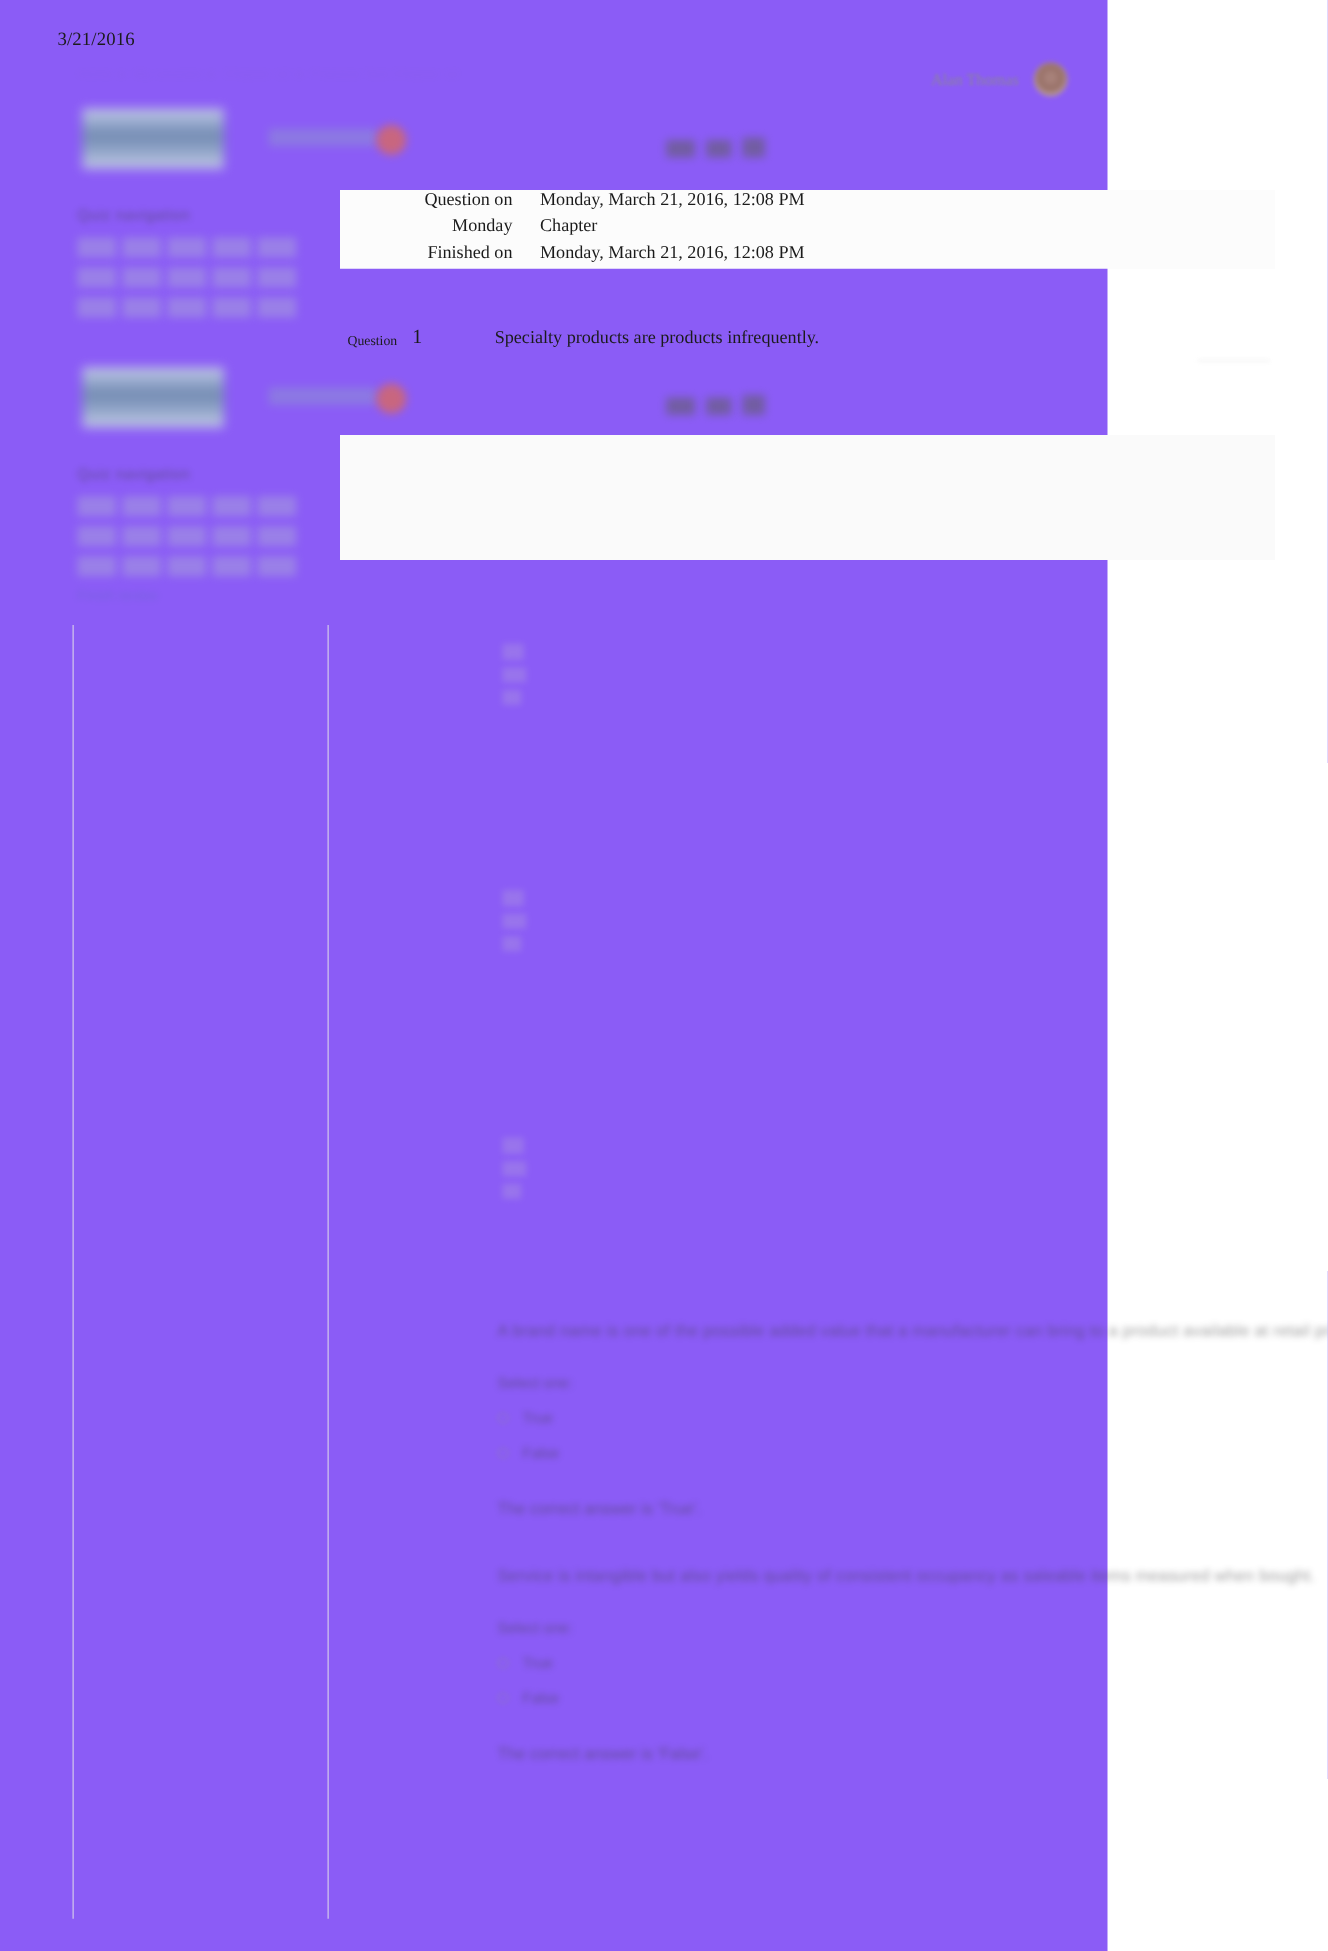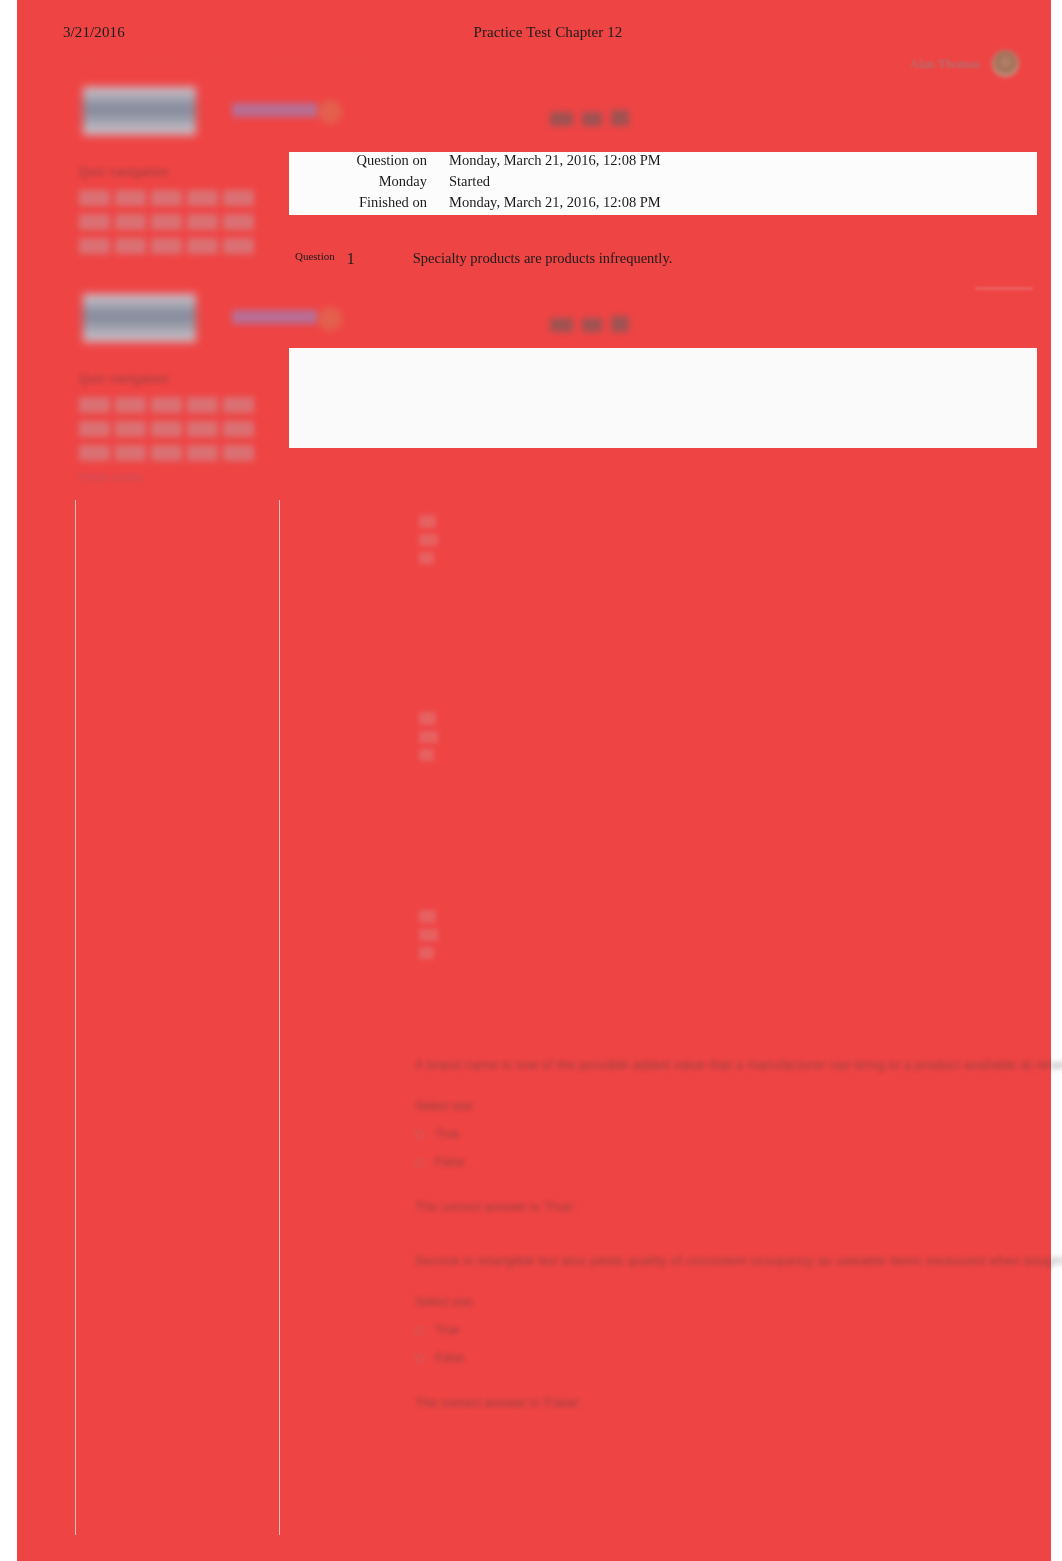--- a/index.html
+++ b/index.html
@@ -7,24 +7,23 @@
   html, body {
     width: 1062px;
     height: 1561px;
     background: #ffffff;
     font-family: "Liberation Serif", serif;
     overflow: hidden;
   }
 
   .page {
     position: relative;
-    width: 1034px;
+    width: 886px;
     height: 1561px;
-    background: #ef4444;
-    margin-left: 17px;
+    background: #8b5cf6;
   }
 
   
   .print-header {
     position: absolute;
     top: 24px;
     left: 0;
     width: 1062px;
     height: 20px;
   }
@@ -193,23 +192,23 @@
     width: 160px;
     text-align: right;
     padding-right: 22px;
     font-size: 14.5px;
   }
   .sum-value { font-size: 14.5px; }
 
   .q-row {
     position: absolute;
     left: 278px;
-    top: 250px;
+    top: 261px;
     display: flex;
-    align-items: flex-start;
+    align-items: flex-end;
   }
   .q-word { font-size: 11px; color: #1b1b1b; }
   .q-num  { font-size: 16px; color: #1b1b1b; margin-left: 12px; }
   .q-text { font-size: 14.5px; color: #1b1b1b; margin-left: 58px; }
 
   .hr-faint {
     position: absolute;
     background: #d9d9d9;
     filter: blur(1.6px);
     opacity: .55;
@@ -257,21 +256,20 @@
     margin-bottom: 6px;
   }
 </style>
 </head>
 <body>
 
 <div class="page">
 
   <div class="print-header">
     <div class="print-date">3/21/2016</div>
-    <div class="print-title">Practice Test Chapter 12</div>
   </div>
 
   <div class="breadcrumb blur-faint">Home ► My courses ► Chapter 12 ► Practice Test Chapter 12</div>
 
   <div class="user-area">
     <div class="user-name">Alan Thomas</div>
     <div class="avatar"></div>
   </div>
 
   <div class="logo-block" style="left:66px; top:87px;">
@@ -313,21 +311,21 @@
     </div>
   </div>
 
   <div class="summary-table">
     <div class="sum-row">
       <div class="sum-label">Question on</div>
       <div class="sum-value">Monday, March 21, 2016, 12:08 PM</div>
     </div>
     <div class="sum-row">
       <div class="sum-label">Monday</div>
-      <div class="sum-value">Started</div>
+      <div class="sum-value">Chapter</div>
     </div>
     <div class="sum-row">
       <div class="sum-label">Finished on</div>
       <div class="sum-value">Monday, March 21, 2016, 12:08 PM</div>
     </div>
   </div>
 
   <div class="q-row">
     <div class="q-word">Question</div>
     <div class="q-num">1</div>

